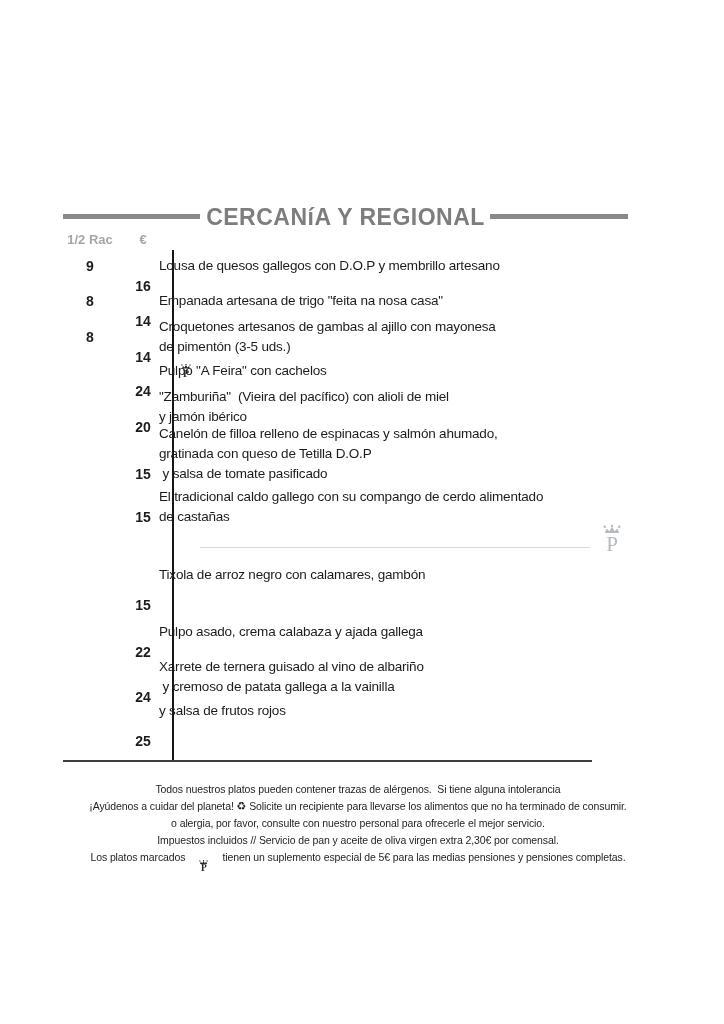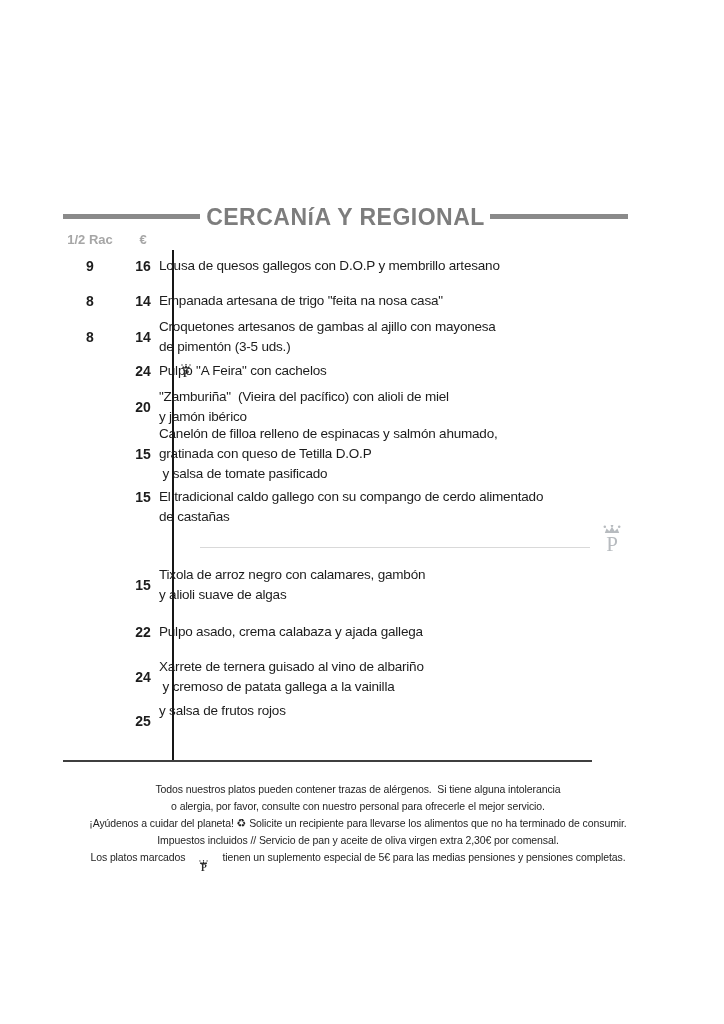--- a/index.html
+++ b/index.html
@@ -31,21 +31,21 @@
     position:absolute;left:63px;top:250px;width:529px;height:510px;
     border-bottom:2px solid #3f3f3f;
   }
   .vline{position:absolute;left:109px;top:0;bottom:0;width:1.5px;background:#161616;}
   .row{position:absolute;left:0;right:0;}
   .col{
     position:absolute;top:50%;transform:translateY(-50%);
     font-size:14px;font-weight:bold;text-align:center;color:#1c1c1c;
   }
   .half{left:0;width:54px;}
-  .price{left:54px;width:52px;}
+  .price{left:54px;width:52px;margin-top:20px;}
   .num-top .col{top:10px;}
   .desc{margin-left:96px;}
   .dline{
     font-size:13.5px;line-height:20px;letter-spacing:-.2px;
     white-space:pre-wrap;color:#1c1c1c;
   }
   .mini-marker{
     position:absolute;left:116px;top:50%;transform:translateY(-50%);
     display:inline-flex;flex-direction:column;align-items:center;width:14px;
   }
@@ -163,21 +163,20 @@
       </div>
     </div>
 
     <div class="mid-divider"></div>
 
     <div class="row" style="top:315px;height:40px">
       <span class="col half"></span>
       <span class="col price">15</span>
       <div class="desc">
         <div class="dline">Tixola de arroz negro con calamares, gambón</div>
-        <div class="dline">y alioli suave de algas</div>
       </div>
     </div>
 
     <div class="row" style="top:372px;height:20px">
       <span class="col half"></span>
       <span class="col price">22</span>
       <div class="desc">
         <div class="dline">Pulpo asado, crema calabaza y ajada gallega</div>
       </div>
     </div>
@@ -205,22 +204,22 @@
       <path d="M2 9 L18 9 L16 4 L13 7 L10 2 L7 7 L4 4 Z"></path>
       <circle cx="2" cy="2" r="1.4"></circle>
         <circle cx="10" cy="0.8" r="1.4"></circle>
         <circle cx="18" cy="2" r="1.4"></circle>
     </svg>
     <span class="logo-p">P</span>
   </div>
 
   <div class="footer">
     <span class="fline">Todos nuestros platos pueden contener trazas de alérgenos.  Si tiene alguna intolerancia</span>
+    <span class="fline"><span>¡Ayúdenos a cuidar del planeta! </span><span class="recycle">♻</span><span> Solicite un recipiente para llevarse los alimentos que no ha terminado de consumir.</span></span>
     <span class="fline">o alergia, por favor, consulte con nuestro personal para ofrecerle el mejor servicio.</span>
-    <span class="fline"><span>¡Ayúdenos a cuidar del planeta! </span><span class="recycle">♻</span><span> Solicite un recipiente para llevarse los alimentos que no ha terminado de consumir.</span></span>
     <span class="fline">Impuestos incluidos // Servicio de pan y aceite de oliva virgen extra 2,30€ por comensal.</span>
     <span class="fline"><span>Los platos marcados</span><span class="inline-marker"><svg width="9" height="4.5" viewBox="0 0 20 10" fill="#2a2a2a">
             <path d="M2 9 L18 9 L16 4 L13 7 L10 2 L7 7 L4 4 Z"></path>
             <circle cx="2" cy="2" r="1.4"></circle>
             <circle cx="10" cy="0.8" r="1.4"></circle>
             <circle cx="18" cy="2" r="1.4"></circle>
           </svg><span class="marker-p">P</span></span><span>tienen un suplemento especial de 5€ para las medias pensiones y pensiones completas.</span></span>
   </div>
 
 </div>

